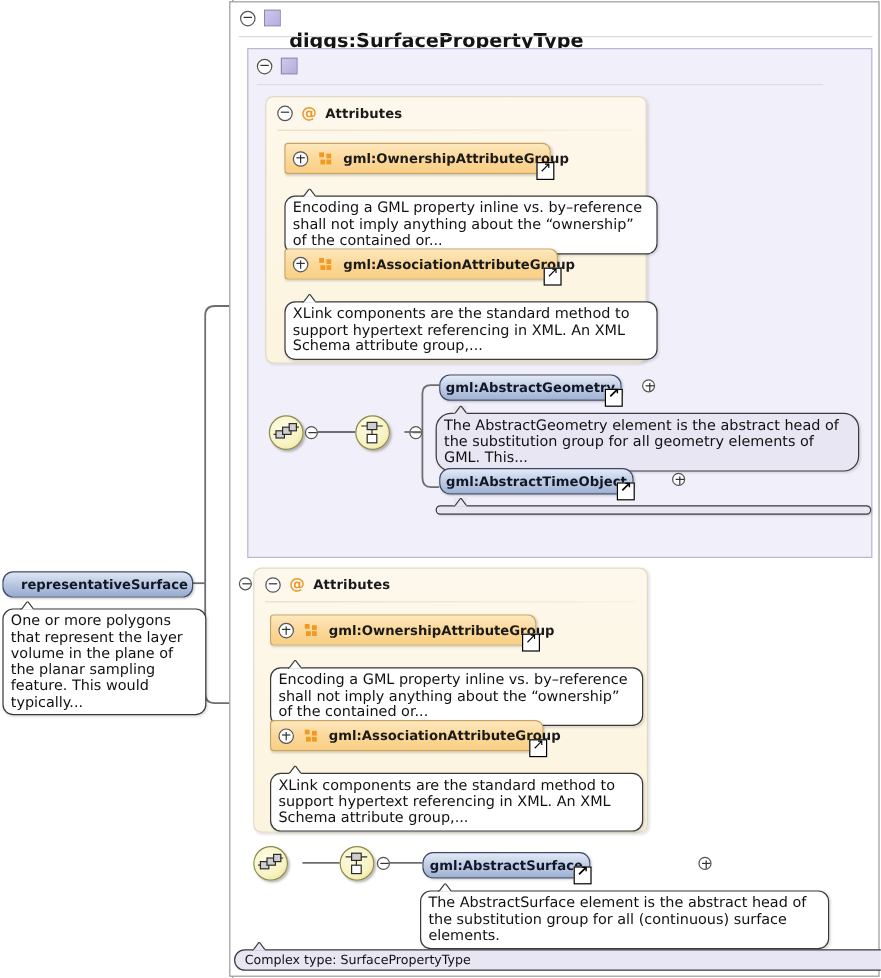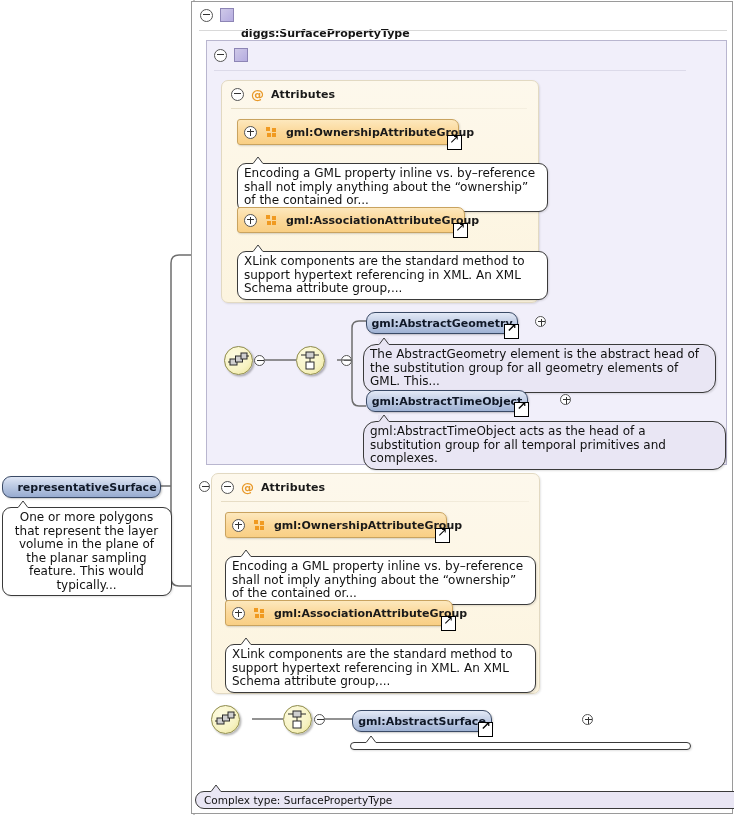--- a/index.html
+++ b/index.html
@@ -120,21 +120,21 @@
     text-align: center; font-size: 12px; line-height: 13px; color: #000;
   }
 
   
   .typesq {
     width: 12px; height: 12px;
     background: linear-gradient(135deg, #cfc9e8 0%, #b5ace0 100%);
     border: 1px solid #8d85b5; flex: 0 0 auto;
   }
   .type-title {
-    font-size: 11px; font-weight: bold; color: #141414; margin-top: 36px;
+    font-size: 16px; font-weight: bold; color: #141414; margin-top: 36px;
   }
 
   
   .doc {
     position: absolute;
     border: 1px solid #3a3a3a;
     border-radius: 9px;
     background: #ffffff;
     font-size: 12px;
     line-height: 13.5px;
@@ -372,29 +372,28 @@
   <span class="extlink" style="right:-2px; bottom:-6px;"></span>
 </div>
 <div class="pm plus abs" style="left:516px; top:394px;"></div>
 <div class="doc lav" style="left:363px; top:421px; width:348px;">
   <span class="tail" style="background:#e9e6f4;">
       <svg width="12" height="8" style="position:absolute;left:0;top:0;">
         <polygon points="0,8 6,0 12,8" fill="rgb(233, 230, 244)" stroke="#3a3a3a" stroke-width="1"></polygon>
         <line x1="1" y1="7.5" x2="11" y2="7.5" stroke="rgb(233, 230, 244)" stroke-width="2"></line>
       </svg>
     </span>
-  <span>gml:AbstractTimeObject acts as the head of a substitution group for all temporal primitives and complexes.</span>
 </div>
 
 
 <div class="elem pill" style="left:2px; top:476px; width:130px;padding-left:19px;">
   <span>representativeSurface</span>
 </div>
 <div class="pm abs" style="left:141px; top:481px;"></div>
-<div class="doc" style="left:2px; top:507px; width:155px;text-align:center;">
+<div class="doc" style="left:2px; top:507px; width:155px;">
   <span class="tail">
       <svg width="12" height="8" style="position:absolute;left:0;top:0;">
         <polygon points="0,8 6,0 12,8" fill="rgb(255, 255, 255)" stroke="#3a3a3a" stroke-width="1"></polygon>
         <line x1="1" y1="7.5" x2="11" y2="7.5" stroke="rgb(255, 255, 255)" stroke-width="2"></line>
       </svg>
     </span>
   <span>One or more polygons that represent the layer volume in the plane of the planar sampling feature. This would typically...</span>
 </div>
 
 
@@ -491,20 +490,21 @@
   <span class="extlink" style="right:-2px; bottom:-6px;"></span>
 </div>
 <div class="pm plus abs" style="left:480px; top:714px;"></div>
 <div class="doc" style="left:350px; top:742px; width:326px;">
   <span class="tail">
       <svg width="12" height="8" style="position:absolute;left:0;top:0;">
         <polygon points="0,8 6,0 12,8" fill="rgb(255, 255, 255)" stroke="#3a3a3a" stroke-width="1"></polygon>
         <line x1="1" y1="7.5" x2="11" y2="7.5" stroke="rgb(255, 255, 255)" stroke-width="2"></line>
       </svg>
     </span>
+  <span>The AbstractSurface element is the abstract head of the substitution group for all (continuous) surface elements.</span>
 </div>
 
 
 <div class="footer">
   <span class="tail" style="position:absolute; left:14px; top:-7px; width:11px; height:7px; overflow:hidden;">
       <svg width="12" height="8" style="position:absolute;left:0;top:0;">
         <polygon points="0,8 6,0 12,8" fill="rgb(233, 230, 244)" stroke="#3a3a3a" stroke-width="1"></polygon>
         <line x1="1" y1="7.5" x2="11" y2="7.5" stroke="rgb(233, 230, 244)" stroke-width="2"></line>
       </svg>
     </span>

